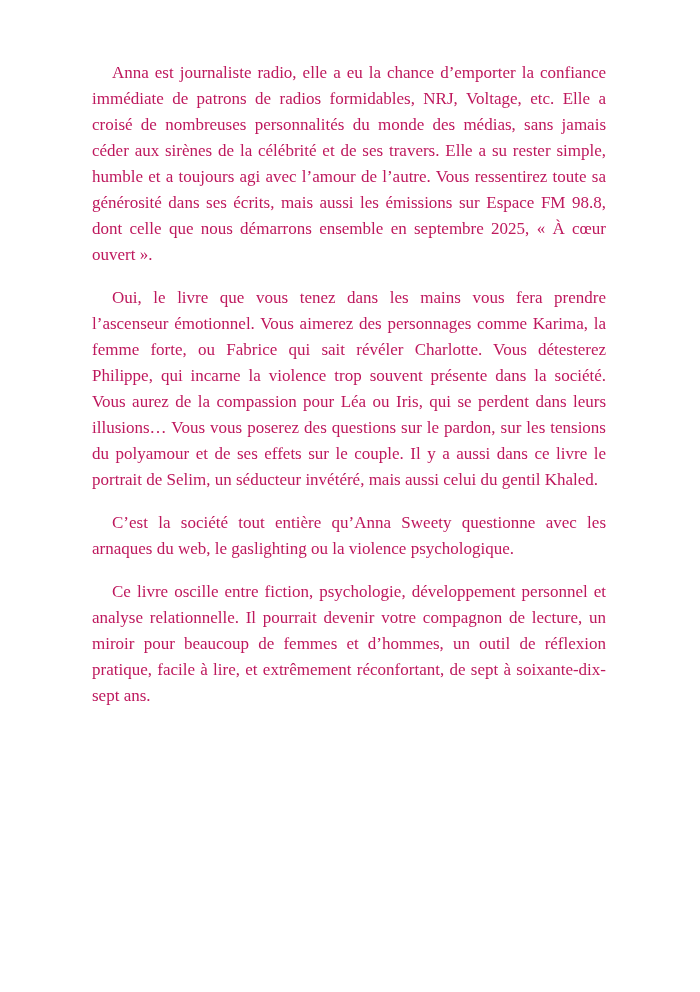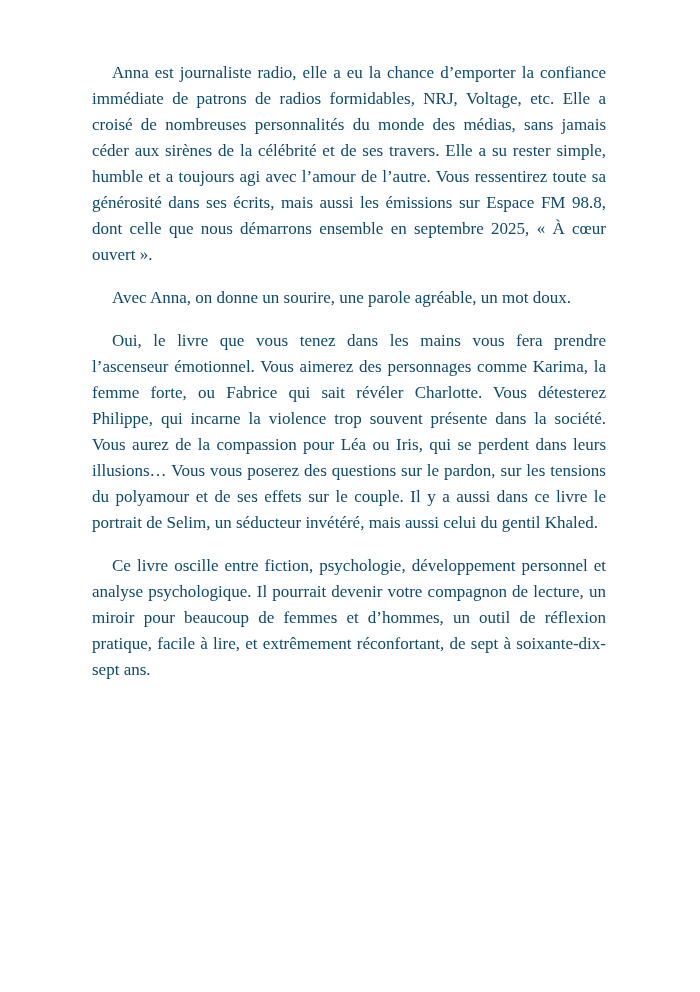--- a/index.html
+++ b/index.html
@@ -13,37 +13,37 @@
     height: 992px;
     background: #ffffff;
     overflow: hidden;
     font-family: "Liberation Serif", "DejaVu Serif", serif;
   }
   .text-block {
     position: absolute;
     left: 92px;
     top: 60px;
     width: 514px;
-    color: #0c4a6e;
+    color: #be185d;
     font-size: 17px;
     line-height: 26px;
     text-align: justify;
     text-justify: inter-word;
   }
   .text-block p {
     margin: 0 0 17px 0;
     text-indent: 20px;
   }
   .text-block p:last-child {
     margin-bottom: 0;
   }
 </style>
 </head>
 <body>
 
 <div class="page">
   <div class="text-block">
     <p>Anna est journaliste radio, elle a eu la chance d’emporter la confiance immédiate de patrons de radios formidables, NRJ, Voltage, etc. Elle a croisé de nombreuses personnalités du monde des médias, sans jamais céder aux sirènes de la célébrité et de ses travers. Elle a su rester simple, humble et a toujours agi avec l’amour de l’autre. Vous ressentirez toute sa générosité dans ses écrits, mais aussi les émissions sur Espace FM&nbsp;98.8, dont celle que nous démarrons ensemble en septembre 2025, «&nbsp;À cœur ouvert&nbsp;».</p>
-    <p>Avec Anna, on donne un sourire, une parole agréable, un mot doux.</p>
     <p>Oui, le livre que vous tenez dans les mains vous fera prendre l’ascenseur émotionnel. Vous aimerez des personnages comme Karima, la femme forte, ou Fabrice qui sait révéler Charlotte. Vous détesterez Philippe, qui incarne la violence trop souvent présente dans la société. Vous aurez de la compassion pour Léa ou Iris, qui se perdent dans leurs illusions… Vous vous poserez des questions sur le pardon, sur les tensions du polyamour et de ses effets sur le couple. Il y a aussi dans ce livre le portrait de Selim, un séducteur invétéré, mais aussi celui du gentil Khaled.</p>
-    <p>Ce livre oscille entre fiction, psychologie, développement personnel et analyse psychologique. Il pourrait devenir votre compagnon de lecture, un miroir pour beaucoup de femmes et d’hommes, un outil de réflexion pratique, facile à lire, et extrêmement réconfortant, de sept à soixante-dix-sept ans.</p>
+    <p>C’est la société tout entière qu’Anna Sweety questionne avec les arnaques du web, le gaslighting ou la violence psychologique.</p>
+    <p>Ce livre oscille entre fiction, psychologie, développement personnel et analyse relationnelle. Il pourrait devenir votre compagnon de lecture, un miroir pour beaucoup de femmes et d’hommes, un outil de réflexion pratique, facile à lire, et extrêmement réconfortant, de sept à soixante-dix-sept ans.</p>
   </div>
 </div>
 
 </body></html>

